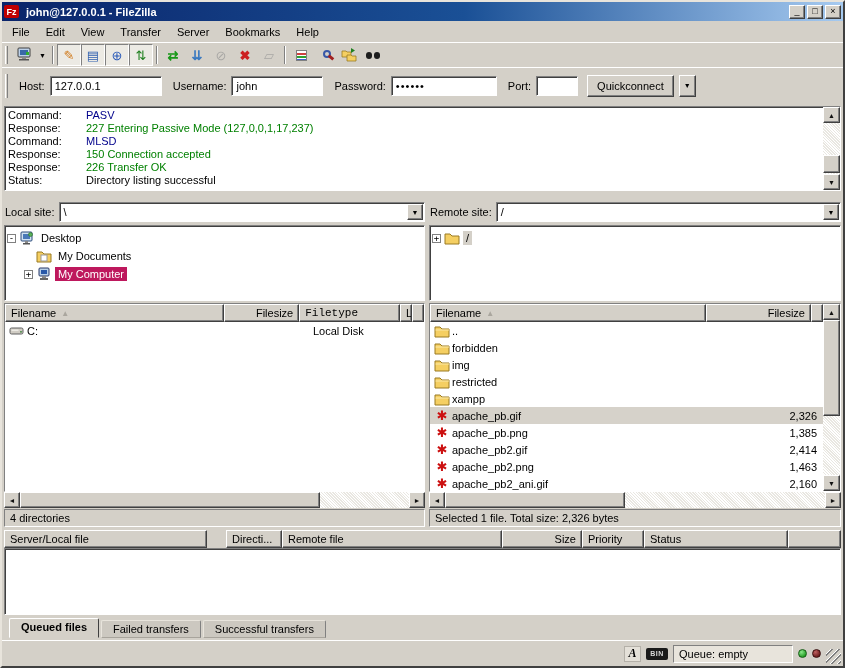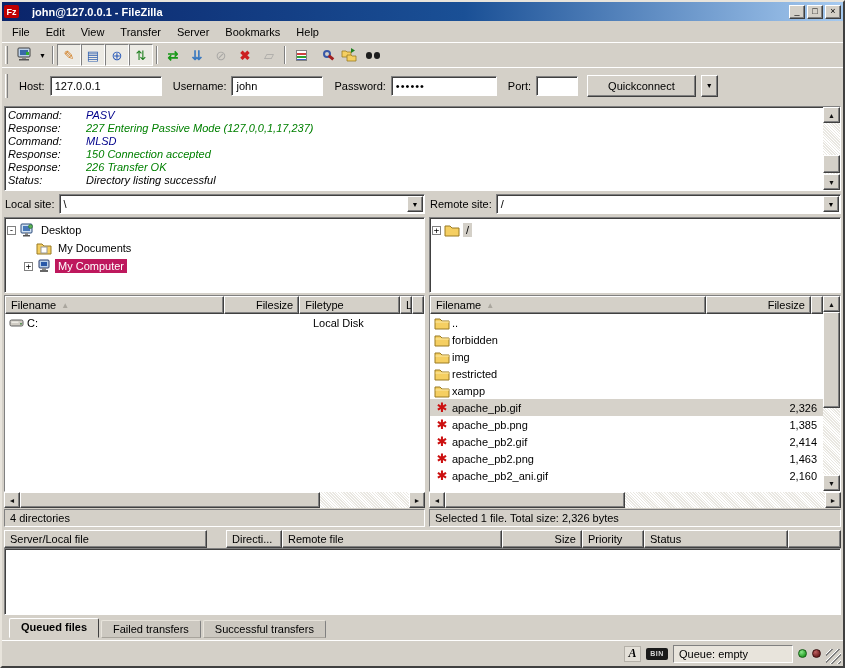--- a/index.html
+++ b/index.html
@@ -8,21 +8,21 @@
     width:845px; height:668px; overflow:hidden;
     font-family:"Liberation Sans", sans-serif; font-size:11px; color:#000;
     background:#d4d0c8;
   }
   .window {
     width:845px; height:668px; display:flex; flex-direction:column;
     background:#d4d0c8;
     border:2px solid; border-color:#e8e4dc #404040 #404040 #e8e4dc;
   }
   
-  .titlebar{height:19px;flex:0 0 19px;display:flex;align-items:center;gap:13px;
+  .titlebar{height:19px;flex:0 0 19px;display:flex;align-items:center;gap:7px;
     padding:0 2px;background:linear-gradient(to right,#0a246a 0%,#1a5096 55%,#a6caf0 100%);}
   .logo{width:15px;height:13px;background:#c00000;color:#fff;font-weight:bold;font-size:9px;
     display:flex;align-items:center;justify-content:center;border-radius:2px;}
   .title{flex:1;color:#fff;font-weight:bold;white-space:nowrap;overflow:hidden;}
   .winbtns{display:flex;gap:2px;}
   .wbtn{width:16px;height:14px;padding:0;font-size:9px;line-height:1;display:flex;align-items:center;justify-content:center;
     background:#d4d0c8;border:1px solid;border-color:#fff #404040 #404040 #fff;box-shadow:inset -1px -1px 0 #808080;}
   
   .menubar{height:21px;flex:0 0 21px;display:flex;align-items:center;padding-left:2px;}
   .menu-item{padding:3px 8px;}
@@ -41,46 +41,46 @@
   .ic-mag{width:8px;height:8px;border:2px solid #3858a8;border-radius:50%;position:relative;margin:-3px -3px 0 0;}
   .ic-mag::after{content:"";position:absolute;width:6px;height:3px;background:#a02020;right:-5px;bottom:-3px;transform:rotate(40deg);}
   .ic-bino{width:14px;height:10px;position:relative;}
   .ic-bino::before,.ic-bino::after{content:"";position:absolute;top:2px;width:6px;height:7px;background:#1d1d1d;border-radius:3px;}
   .ic-bino::before{left:0;} .ic-bino::after{right:0;}
   
   .quickbar{height:36px;flex:0 0 36px;display:flex;align-items:center;gap:5px;padding:0 4px 0 3px;border-top:1px solid #fff;}
   .qgrip{width:3px;height:24px;border-left:1px solid #fff;border-right:1px solid #808080;margin-right:6px;}
   .field{height:20px;border:1px solid;border-color:#808080 #fff #fff #808080;box-shadow:inset 1px 1px 0 #404040;
     background:#fff;padding:1px 4px;font:inherit;outline:none;}
-  .qc-btn{height:22px;padding:0 20px;font:inherit;background:#d4d0c8;
+  .qc-btn{height:22px;padding:0 9px;font:inherit;background:#d4d0c8;
     border:1px solid;border-color:#fff #404040 #404040 #fff;box-shadow:inset -1px -1px 0 #808080;}
   .qc-drop{width:17px;height:22px;font-size:7px;display:flex;align-items:center;justify-content:center;background:#d4d0c8;
     border:1px solid;border-color:#fff #404040 #404040 #fff;box-shadow:inset -1px -1px 0 #808080;}
   
   .logpane{height:85px;flex:0 0 85px;margin:3px 2px 2px 2px;background:#fff;display:flex;
-    border:1px solid;border-color:#808080 #fff #fff #808080;box-shadow:inset 1px 1px 0 #404040;font-style:italic;}
+    border:1px solid;border-color:#808080 #fff #fff #808080;box-shadow:inset 1px 1px 0 #404040;}
   .loglines{flex:1;overflow:hidden;padding:2px 1px 0 3px;}
   .log-line{height:13px;line-height:13px;display:flex;white-space:nowrap;}
   .log-label{width:78px;flex:0 0 78px;}
   .log-line.command .log-text{color:#00008b;}
   .log-line.response .log-text{color:#008000;}
   .log-line.status .log-text{color:#000;}
   
   .vscroll{width:17px;flex:0 0 17px;display:flex;flex-direction:column;
     background:#e9e7e1;background-image:repeating-linear-gradient(45deg,#fff 0 1px,transparent 1px 2px);}
   .hscroll{height:16px;flex:0 0 16px;display:flex;
     background:#e9e7e1;background-image:repeating-linear-gradient(45deg,#fff 0 1px,transparent 1px 2px);}
   .sbtn{width:17px;height:16px;flex:0 0 auto;display:flex;align-items:center;justify-content:center;font-size:7px;color:#111;
     background:#d4d0c8;border:1px solid;border-color:#fff #404040 #404040 #fff;box-shadow:inset -1px -1px 0 #808080;}
   .hscroll .sbtn{width:16px;height:16px;}
   .strack{flex:1;position:relative;}
   .sthumb{position:absolute;background:#d4d0c8;border:1px solid;border-color:#fff #404040 #404040 #fff;box-shadow:inset -1px -1px 0 #808080;}
   
   .mainsplit{height:334px;flex:0 0 334px;display:flex;padding:0 2px;gap:4px;}
-  .pane{display:flex;flex-direction:column;min-width:0;}
+  .pane{display:flex;flex-direction:column;min-width:0;margin-top:8px;}
   .pane.left{width:421px;flex:0 0 421px;}
   .pane.right{flex:1;}
   .sitebar{height:22px;flex:0 0 22px;display:flex;align-items:center;gap:4px;}
   .sitelabel{white-space:nowrap;padding-left:1px;}
   .combo{flex:1;height:20px;background:#fff;display:flex;align-items:center;
     border:1px solid;border-color:#808080 #fff #fff #808080;box-shadow:inset 1px 1px 0 #404040;}
   .cval{flex:1;padding:0 4px;overflow:hidden;white-space:nowrap;}
   .cbtn{width:16px;height:16px;margin-right:1px;display:flex;align-items:center;justify-content:center;font-size:7px;
     background:#d4d0c8;border:1px solid;border-color:#fff #404040 #404040 #fff;box-shadow:inset -1px -1px 0 #808080;}
   .treebox{height:76px;flex:0 0 76px;margin-top:2px;background:#fff;overflow:hidden;padding:3px 2px;
@@ -323,21 +323,21 @@
       <div class="listwrap">
         <div class="listmain">
           <div class="lhead">
               <div class="hcell" style="width: 226px;">
                 <span>Filename</span>
                 <span class="sort">▲</span>
               </div>
               <div class="hcell right" style="width: 78px;">
                 <span>Filesize</span>
               </div>
-              <div class="hcell" style="width: 104px;">
+              <div class="hcell" style="width: 104px; font-family: Liberation Mono, monospace;">
                 <span>Filetype</span>
               </div>
               <div class="hcell fill">
                 <span>L</span>
               </div>
               <div class="hcell fill"></div>
             </div>
           <div class="lbody">
             <div class="frow">
               <span class="fcell" style="width:226px">

